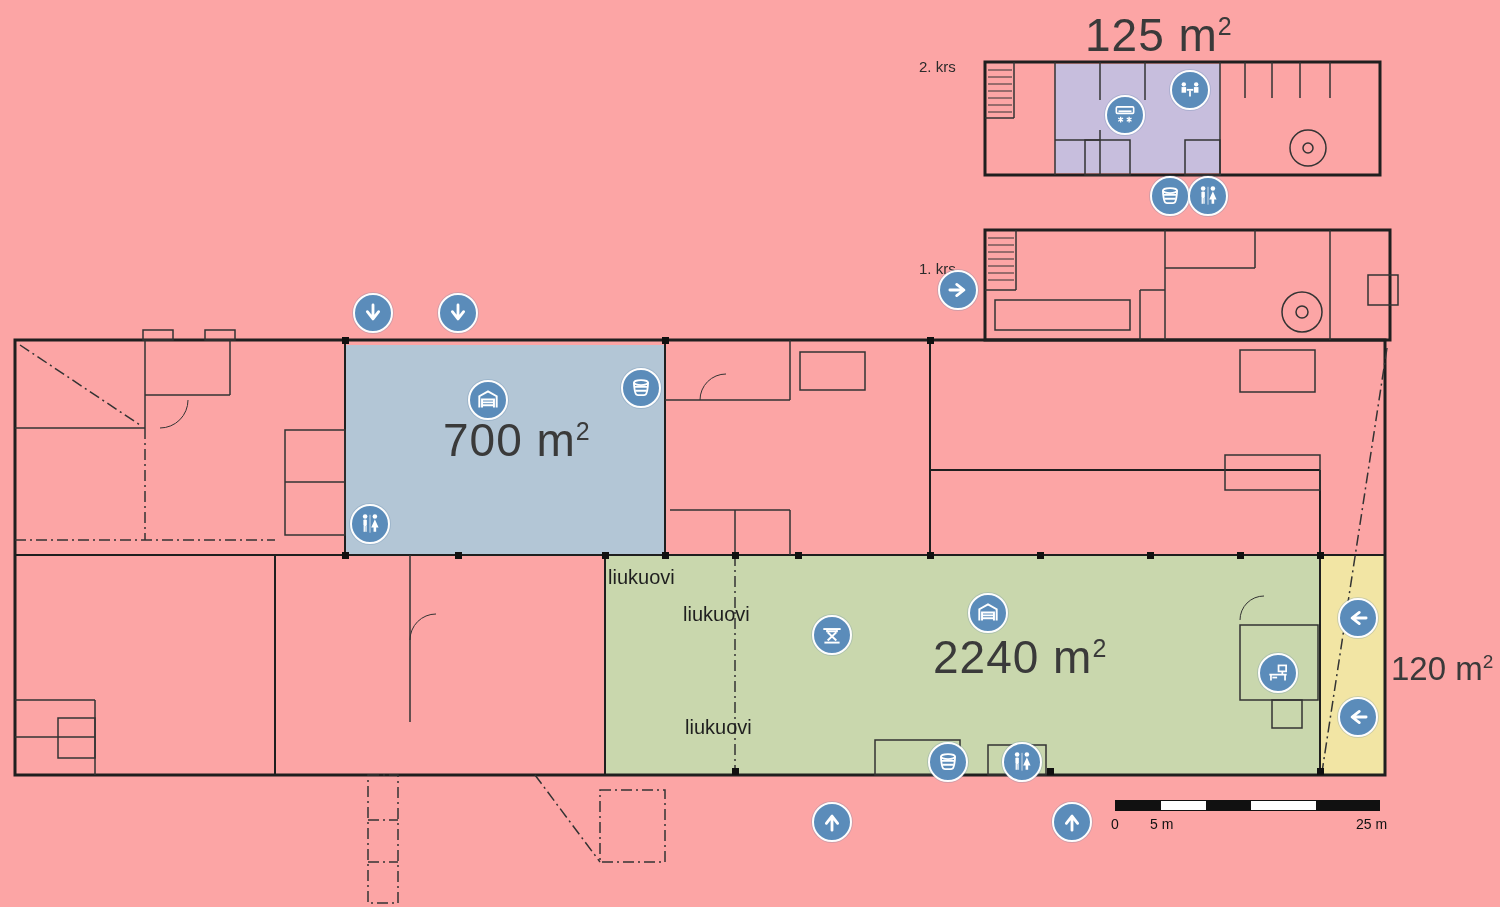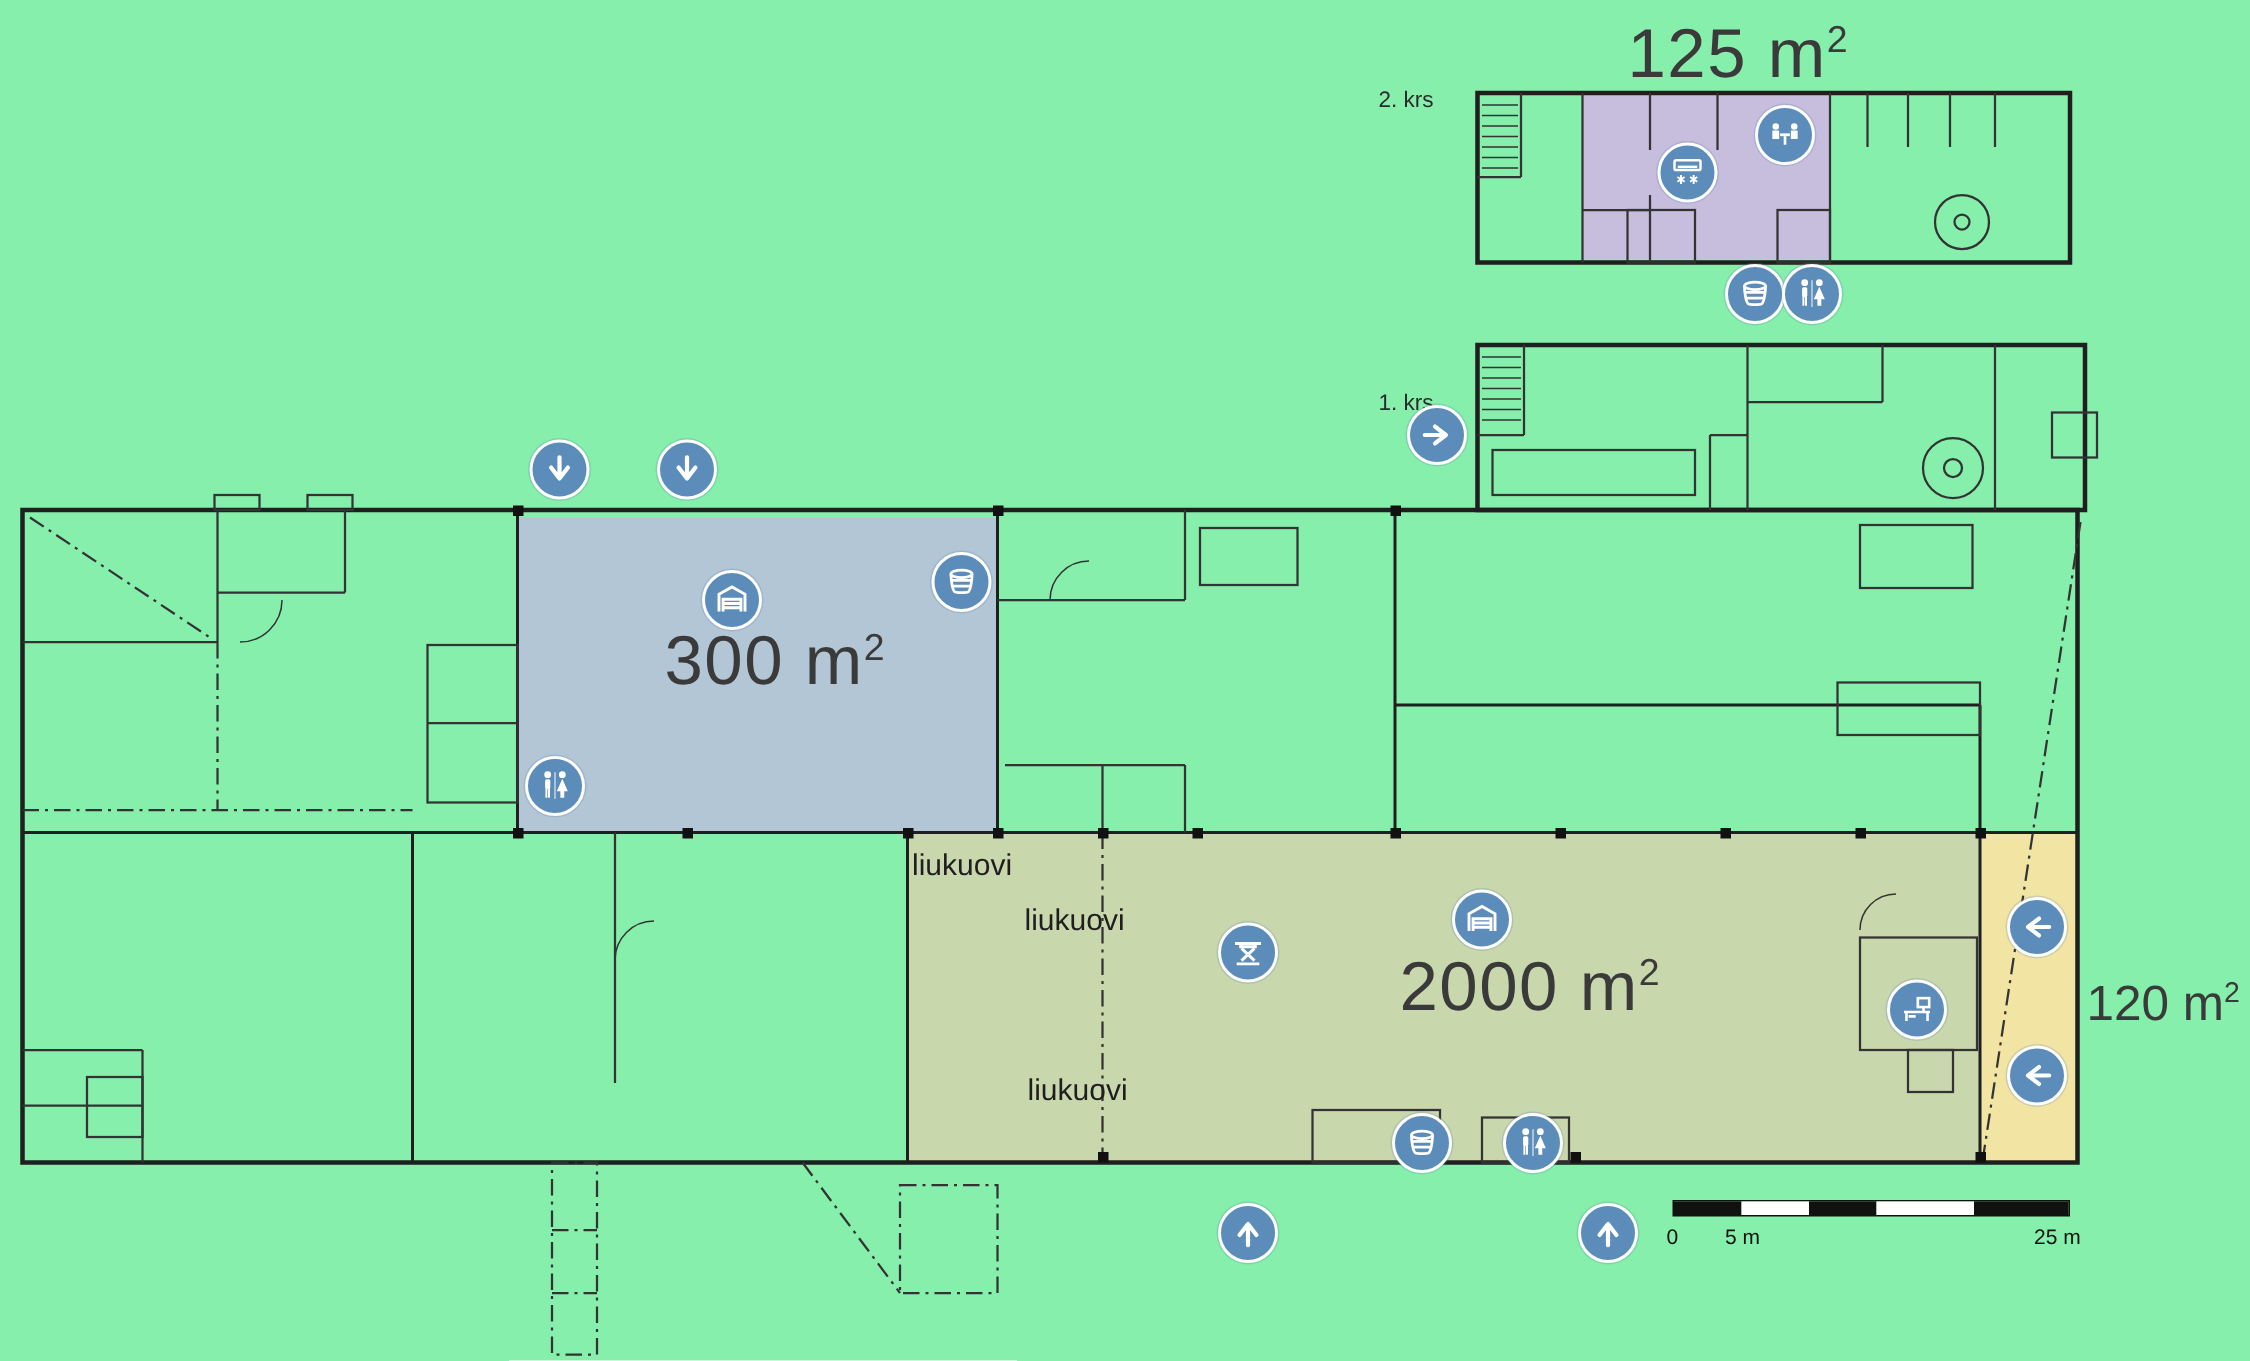--- a/index.html
+++ b/index.html
@@ -1,17 +1,17 @@
 <!DOCTYPE html>
 <html><head>
 <meta charset="utf-8">
 <style>
   html,body{margin:0;padding:0;background:#fff;}
   body{font-family:"Liberation Sans",sans-serif;color:#2e2e2e;}
-  .canvas{position:relative;width:1500px;height:907px;background:#86efac;overflow:hidden;}
+  .canvas{position:relative;width:1500px;height:907px;background:#fca5a5;overflow:hidden;}
 
   
   .zone{position:absolute;z-index:1;}
   .zone-blue{left:345px;top:345px;width:320px;height:210px;background:#b3c6d6;}
   .zone-green{left:605px;top:555px;width:715px;height:220px;background:#c9d7ad;}
   .zone-yellow{left:1320px;top:555px;width:65px;height:220px;background:#f2e5a4;}
   .zone-purple{left:1055px;top:64px;width:165px;height:109px;background:#c7bedd;}
 
   
   .walls{position:absolute;left:0;top:0;z-index:2;pointer-events:none;}
@@ -176,24 +176,24 @@
     </g>
   </svg>
 
   <div class="lbl area-label" style="left:1085px;top:8px;">
     <span>125 m</span><sup>2</sup>
   </div>
   <div class="lbl floor-label" style="left:919px;top:58px;">2. krs</div>
   <div class="lbl floor-label" style="left:919px;top:228px;margin-top:32px;">1. krs</div>
 
   <div class="lbl area-label" style="left:443px;top:413px;">
-    <span>300 m</span><sup>2</sup>
+    <span>700 m</span><sup>2</sup>
   </div>
   <div class="lbl area-label" style="left:933px;top:630px;">
-    <span>2000 m</span><sup>2</sup>
+    <span>2240 m</span><sup>2</sup>
   </div>
   <div class="lbl area-label-small" style="left:1391px;top:650px;">
     <span>120 m</span><sup>2</sup>
   </div>
 
   <div class="lbl note-label" style="left:608px;top:566px;">liukuovi</div>
   <div class="lbl note-label" style="left:683px;top:603px;">liukuovi</div>
   <div class="lbl note-label" style="left:685px;top:716px;">liukuovi</div>
 
   <div class="scalebar">

